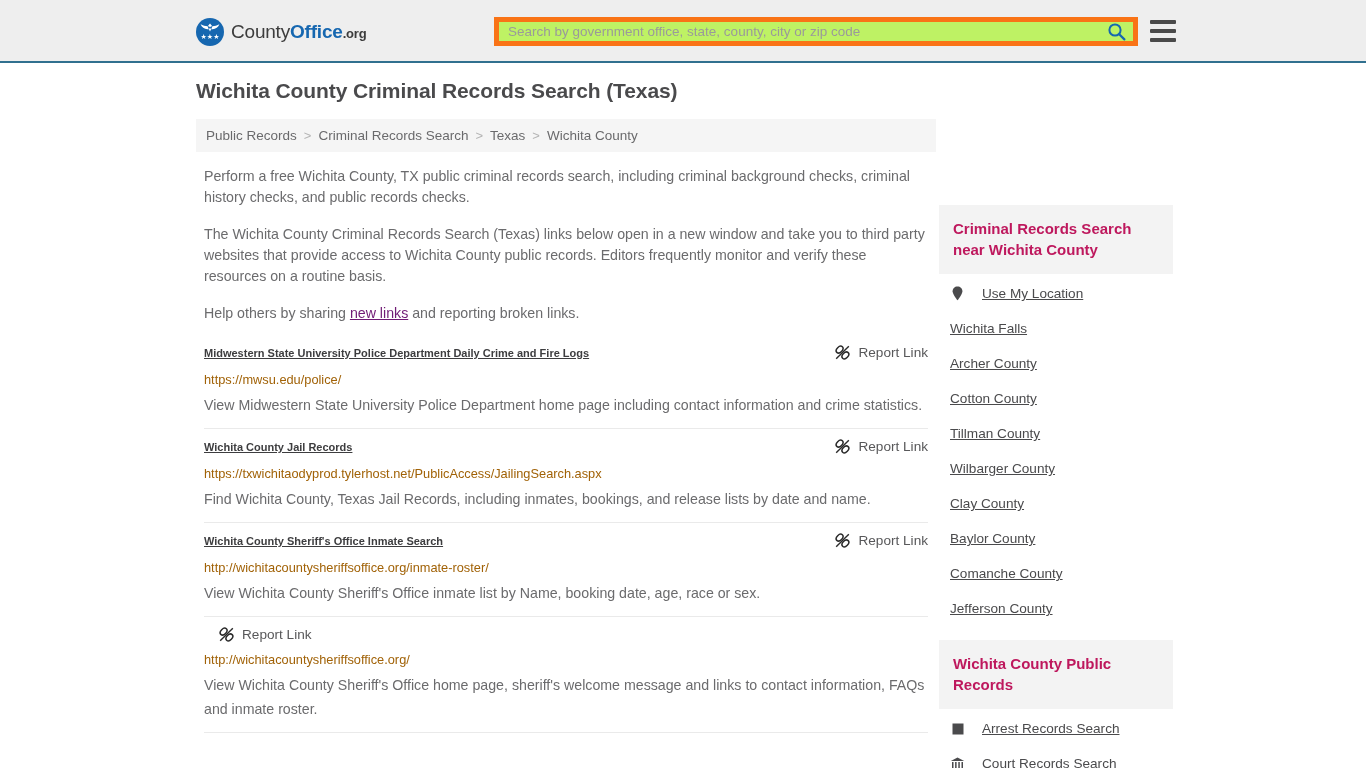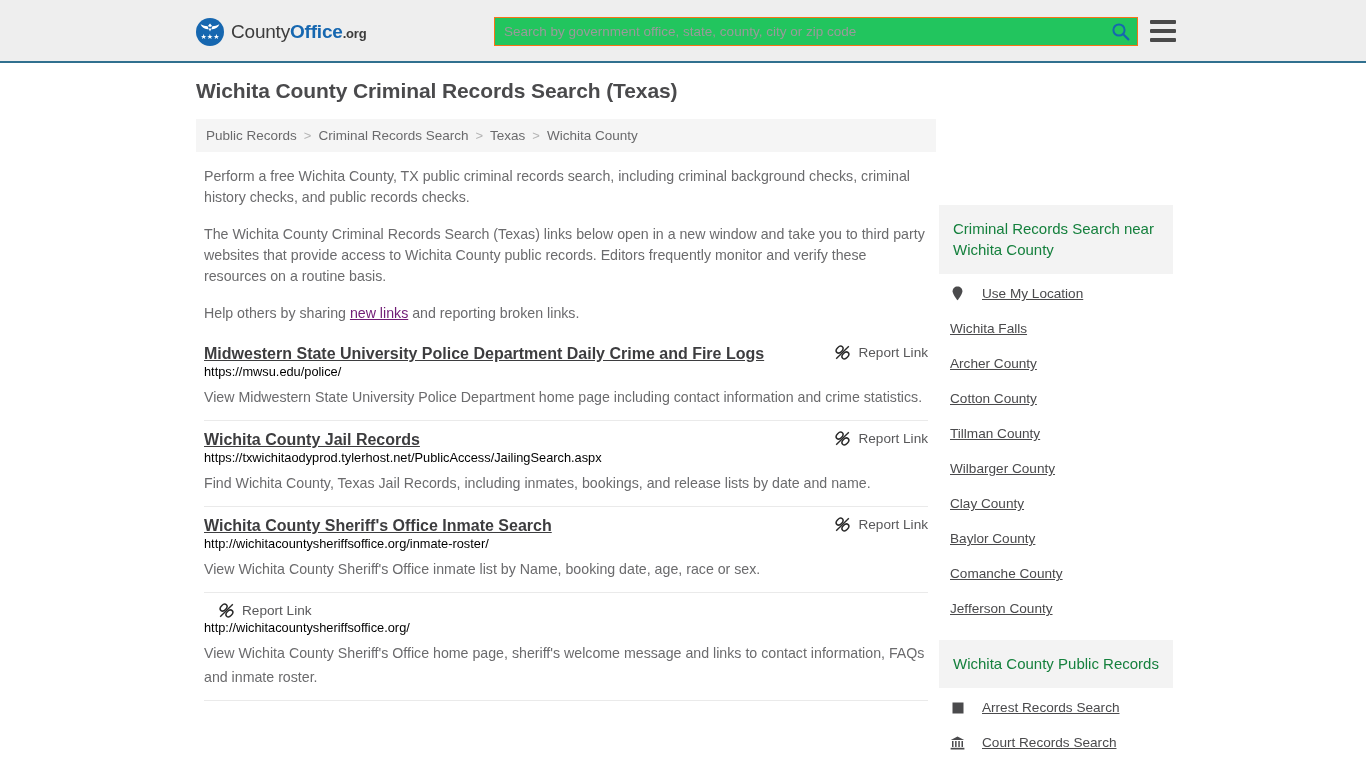--- a/index.html
+++ b/index.html
@@ -61,22 +61,22 @@
   .brand-text .t1 { color: #3c3c3c; }
   .brand-text .t2 { color: #1667b0; font-weight: bold; }
   .brand-text .t3 { color: #3c3c3c; font-size: 13px; font-weight: bold; }
 
   .search-wrap {
     position: absolute;
     left: 494px;
     top: 17px;
     width: 644px;
     height: 29px;
-    background: #22c55e;
-    border: 1px solid #f97316;
+    background: #bef264;
+    border: 5px solid #f97316;
     display: flex;
     align-items: flex-start;
   }
   .search-input {
     flex: 1 1 auto;
     border: 0;
     outline: 0;
     height: 100%;
     padding: 0 8px 0 9px;
     font-family: "Liberation Sans", sans-serif;
@@ -168,62 +168,62 @@
     border-bottom: 1px solid #eaeaea;
     padding: 9px 0 11px;
   }
   .result:first-child { padding-top: 2px; }
   .result-top {
     display: flex;
     align-items: flex-start;
     justify-content: space-between;
   }
   .result-title {
-    font-size: 16px;
+    font-size: 11px;
     font-weight: bold;
     color: #3d3d3f;
     text-decoration: underline;
     line-height: 19px;
     max-width: 600px;
   }
   .report-link {
     display: flex;
     align-items: center;
     gap: 7px;
     flex: 0 0 auto;
     margin-left: 14px;
     cursor: pointer;
     white-space: nowrap;
   }
   .report-link .label {
     font-size: 13.6px;
     color: #58585a;
   }
   .result-url {
-    margin-top: 0;
+    margin-top: 8px;
     font-size: 12.8px;
-    color: #000000;
+    color: #a16207;
     word-break: break-all;
     line-height: 17px;
   }
   .result-desc {
     margin-top: 5px;
     font-size: 14.2px;
     line-height: 24px;
     color: #6b6b6d;
   }
 
   
   .side-box { width: 234px; }
   .side-head {
     background: #f3f3f3;
     padding: 13px 14px 14px;
     font-size: 15px;
-    font-weight: normal;
-    color: #15803d;
+    font-weight: bold;
+    color: #be185d;
     line-height: 21px;
   }
   .side-list { margin-top: 2px; }
   .side-item {
     display: flex;
     align-items: center;
     gap: 17px;
     padding: 9px 11px;
     border-radius: 4px;
     font-size: 13.6px;

